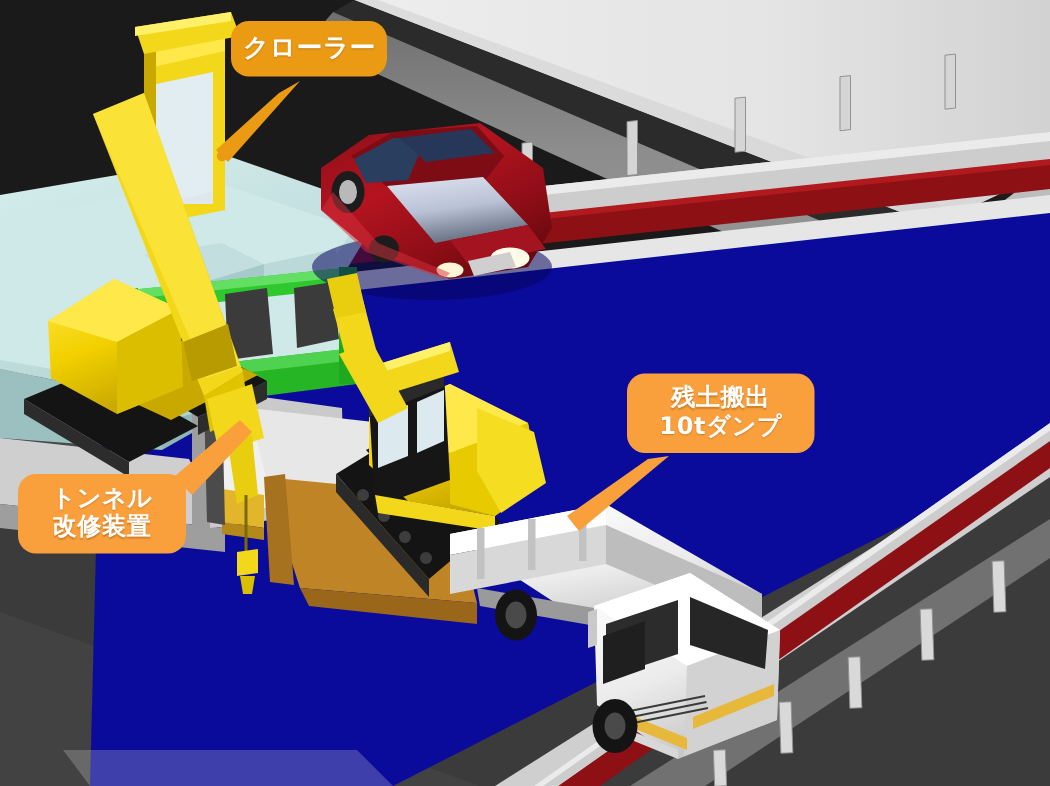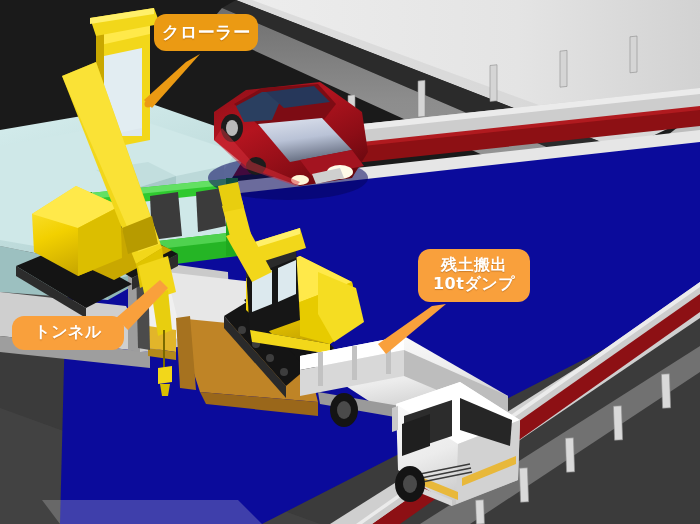--- a/index.html
+++ b/index.html
@@ -27,21 +27,21 @@
     box-sizing:border-box;
     z-index:40;
   }
   .callout .ln{display:block;white-space:nowrap;}
 
   #callout-crane{
     left:154px;top:14px;width:104px;padding:8px 8px 9px 8px;
     background:#eb9a13;font-size:17px;
   }
   #callout-spoil{
-    left:418px;top:249px;width:112px;padding:7px 6px 8px 6px;
+    left:418px;top:249px;width:125px;padding:7px 6px 8px 6px;
     background:#f9a03c;font-size:16px;
   }
   #callout-tunnel{
     left:12px;top:316px;width:112px;padding:7px 6px 8px 6px;
     background:#f9a03c;font-size:16px;
   }
 
   
   #pointers{z-index:35;}
 </style>
@@ -384,15 +384,16 @@
     <span class="ln">クローラー</span>
   </div>
 
   <div class="callout" id="callout-spoil">
     <span class="ln">残土搬出</span>
     <span class="ln">10tダンプ</span>
   </div>
 
   <div class="callout" id="callout-tunnel">
     <span class="ln">トンネル</span>
+    <span class="ln">改修装置</span>
   </div>
 
 </div>
 
 </body></html>

